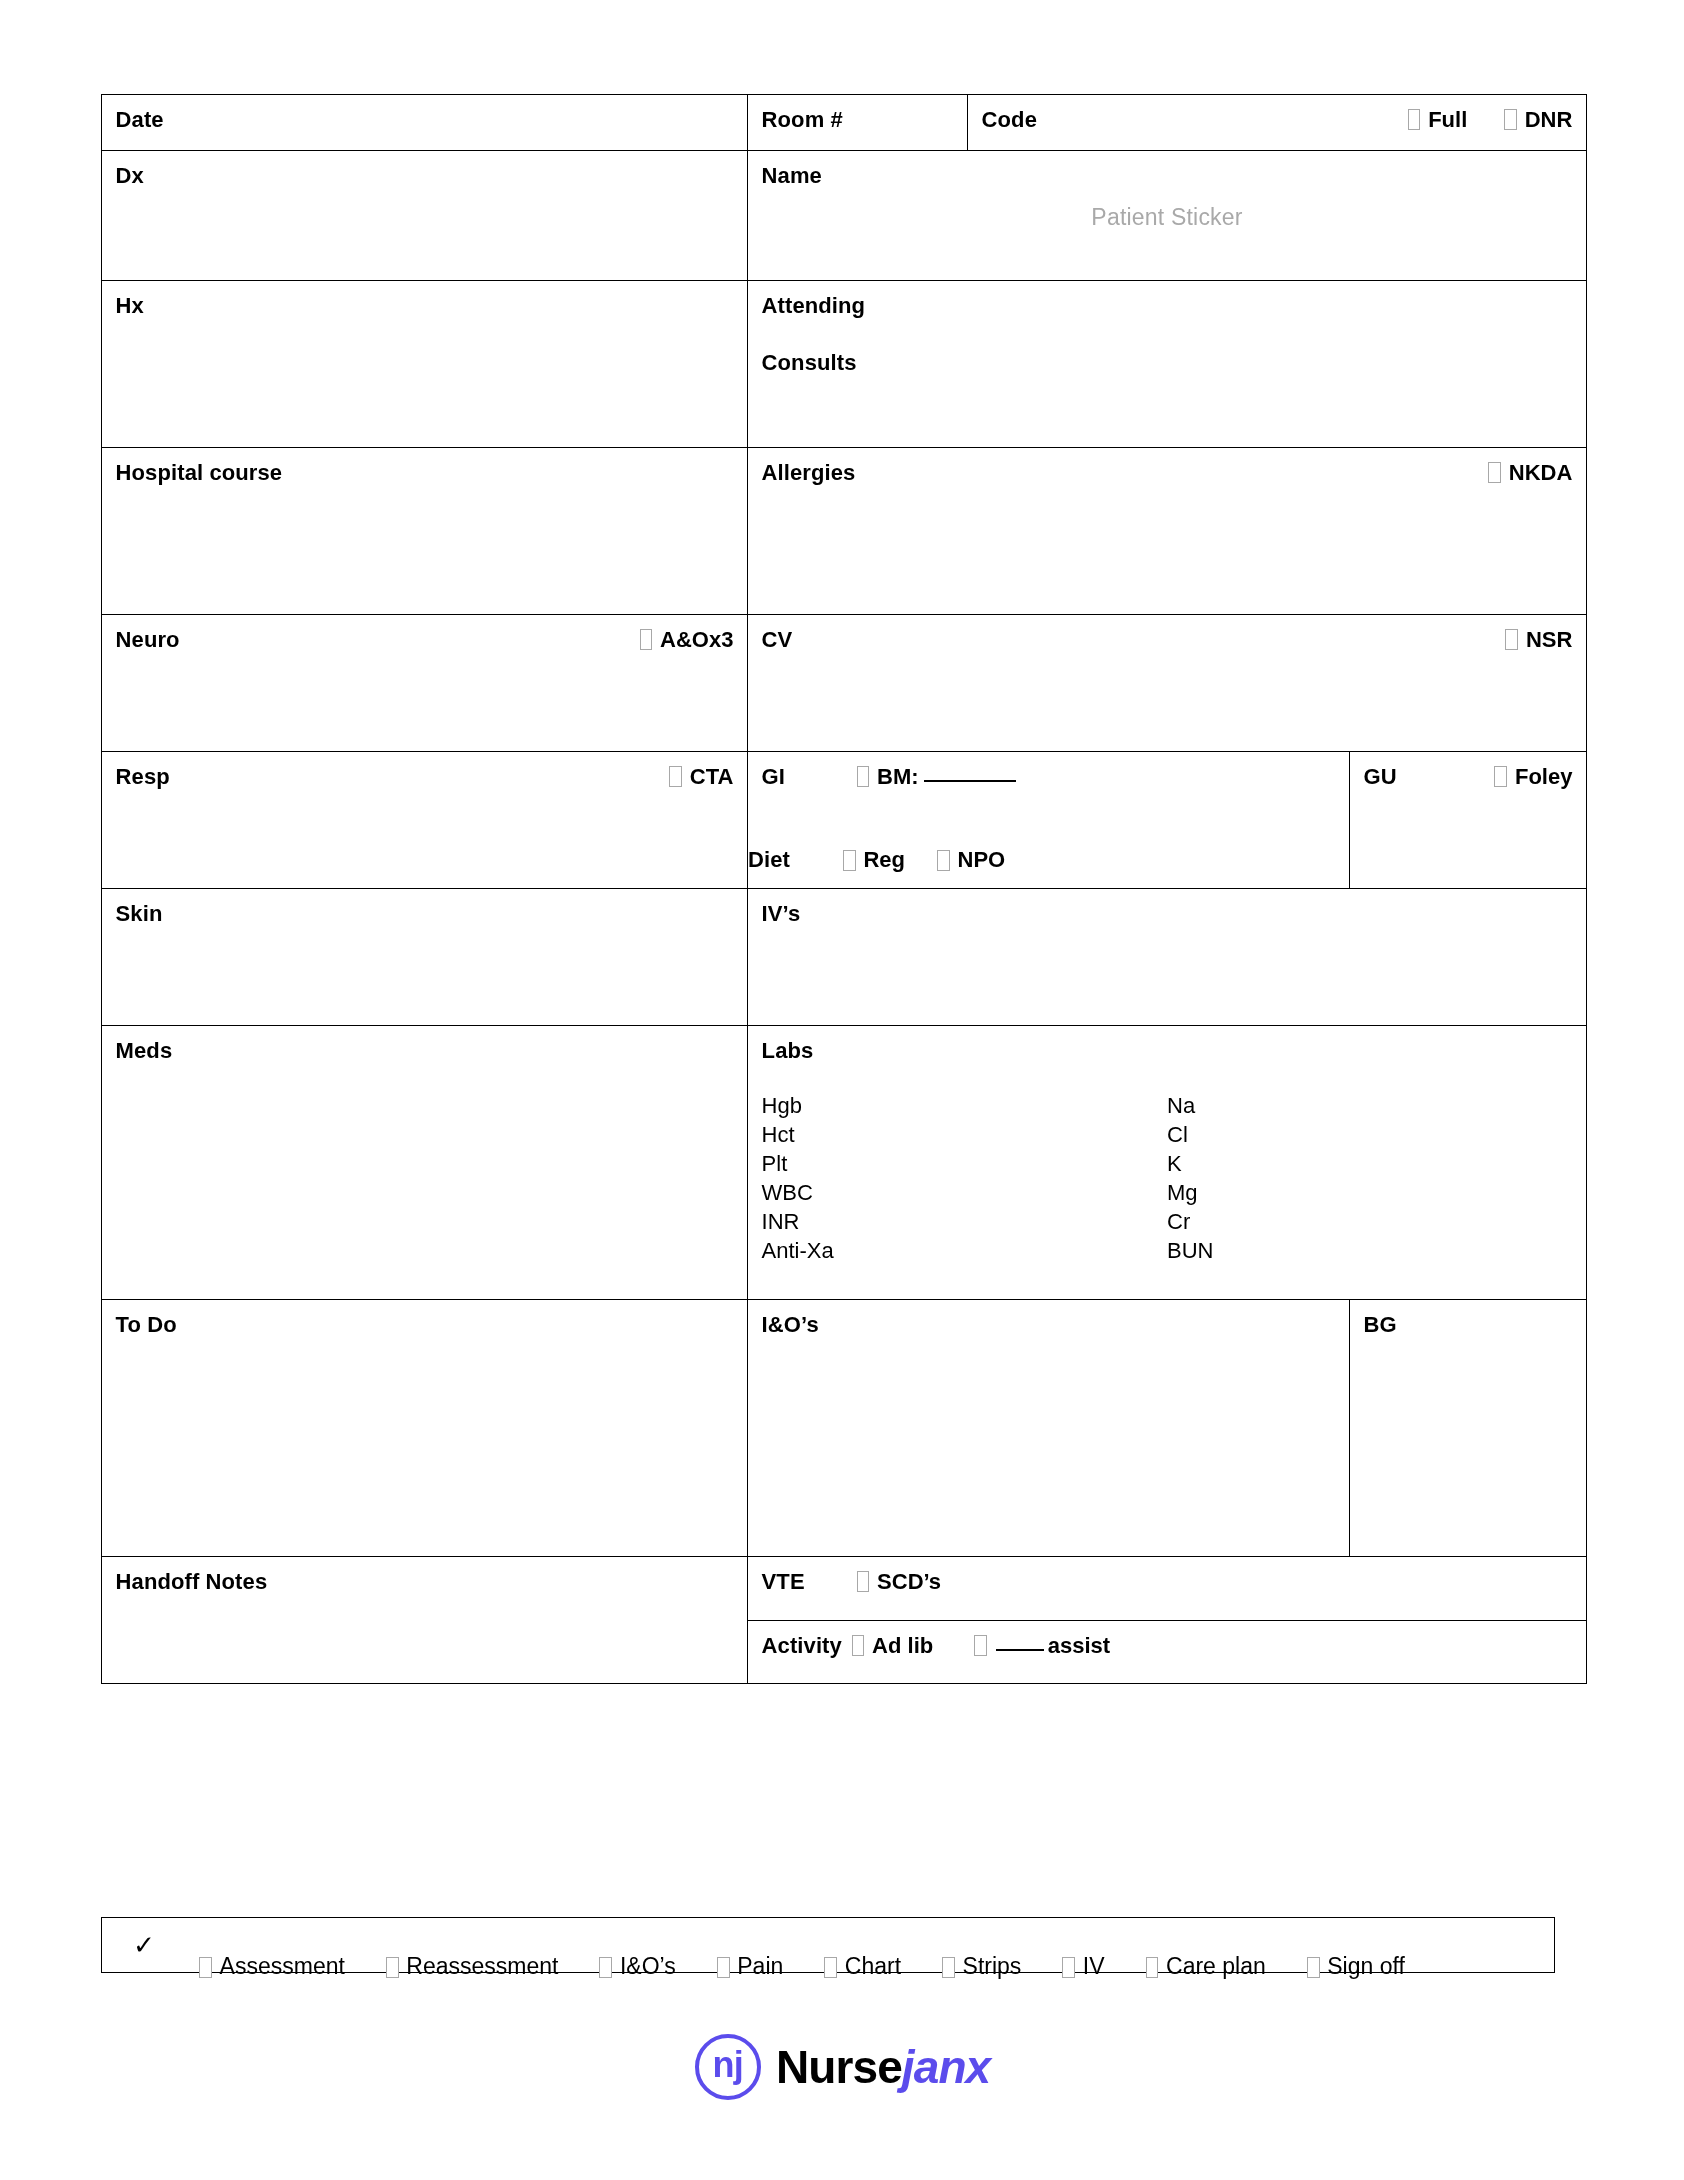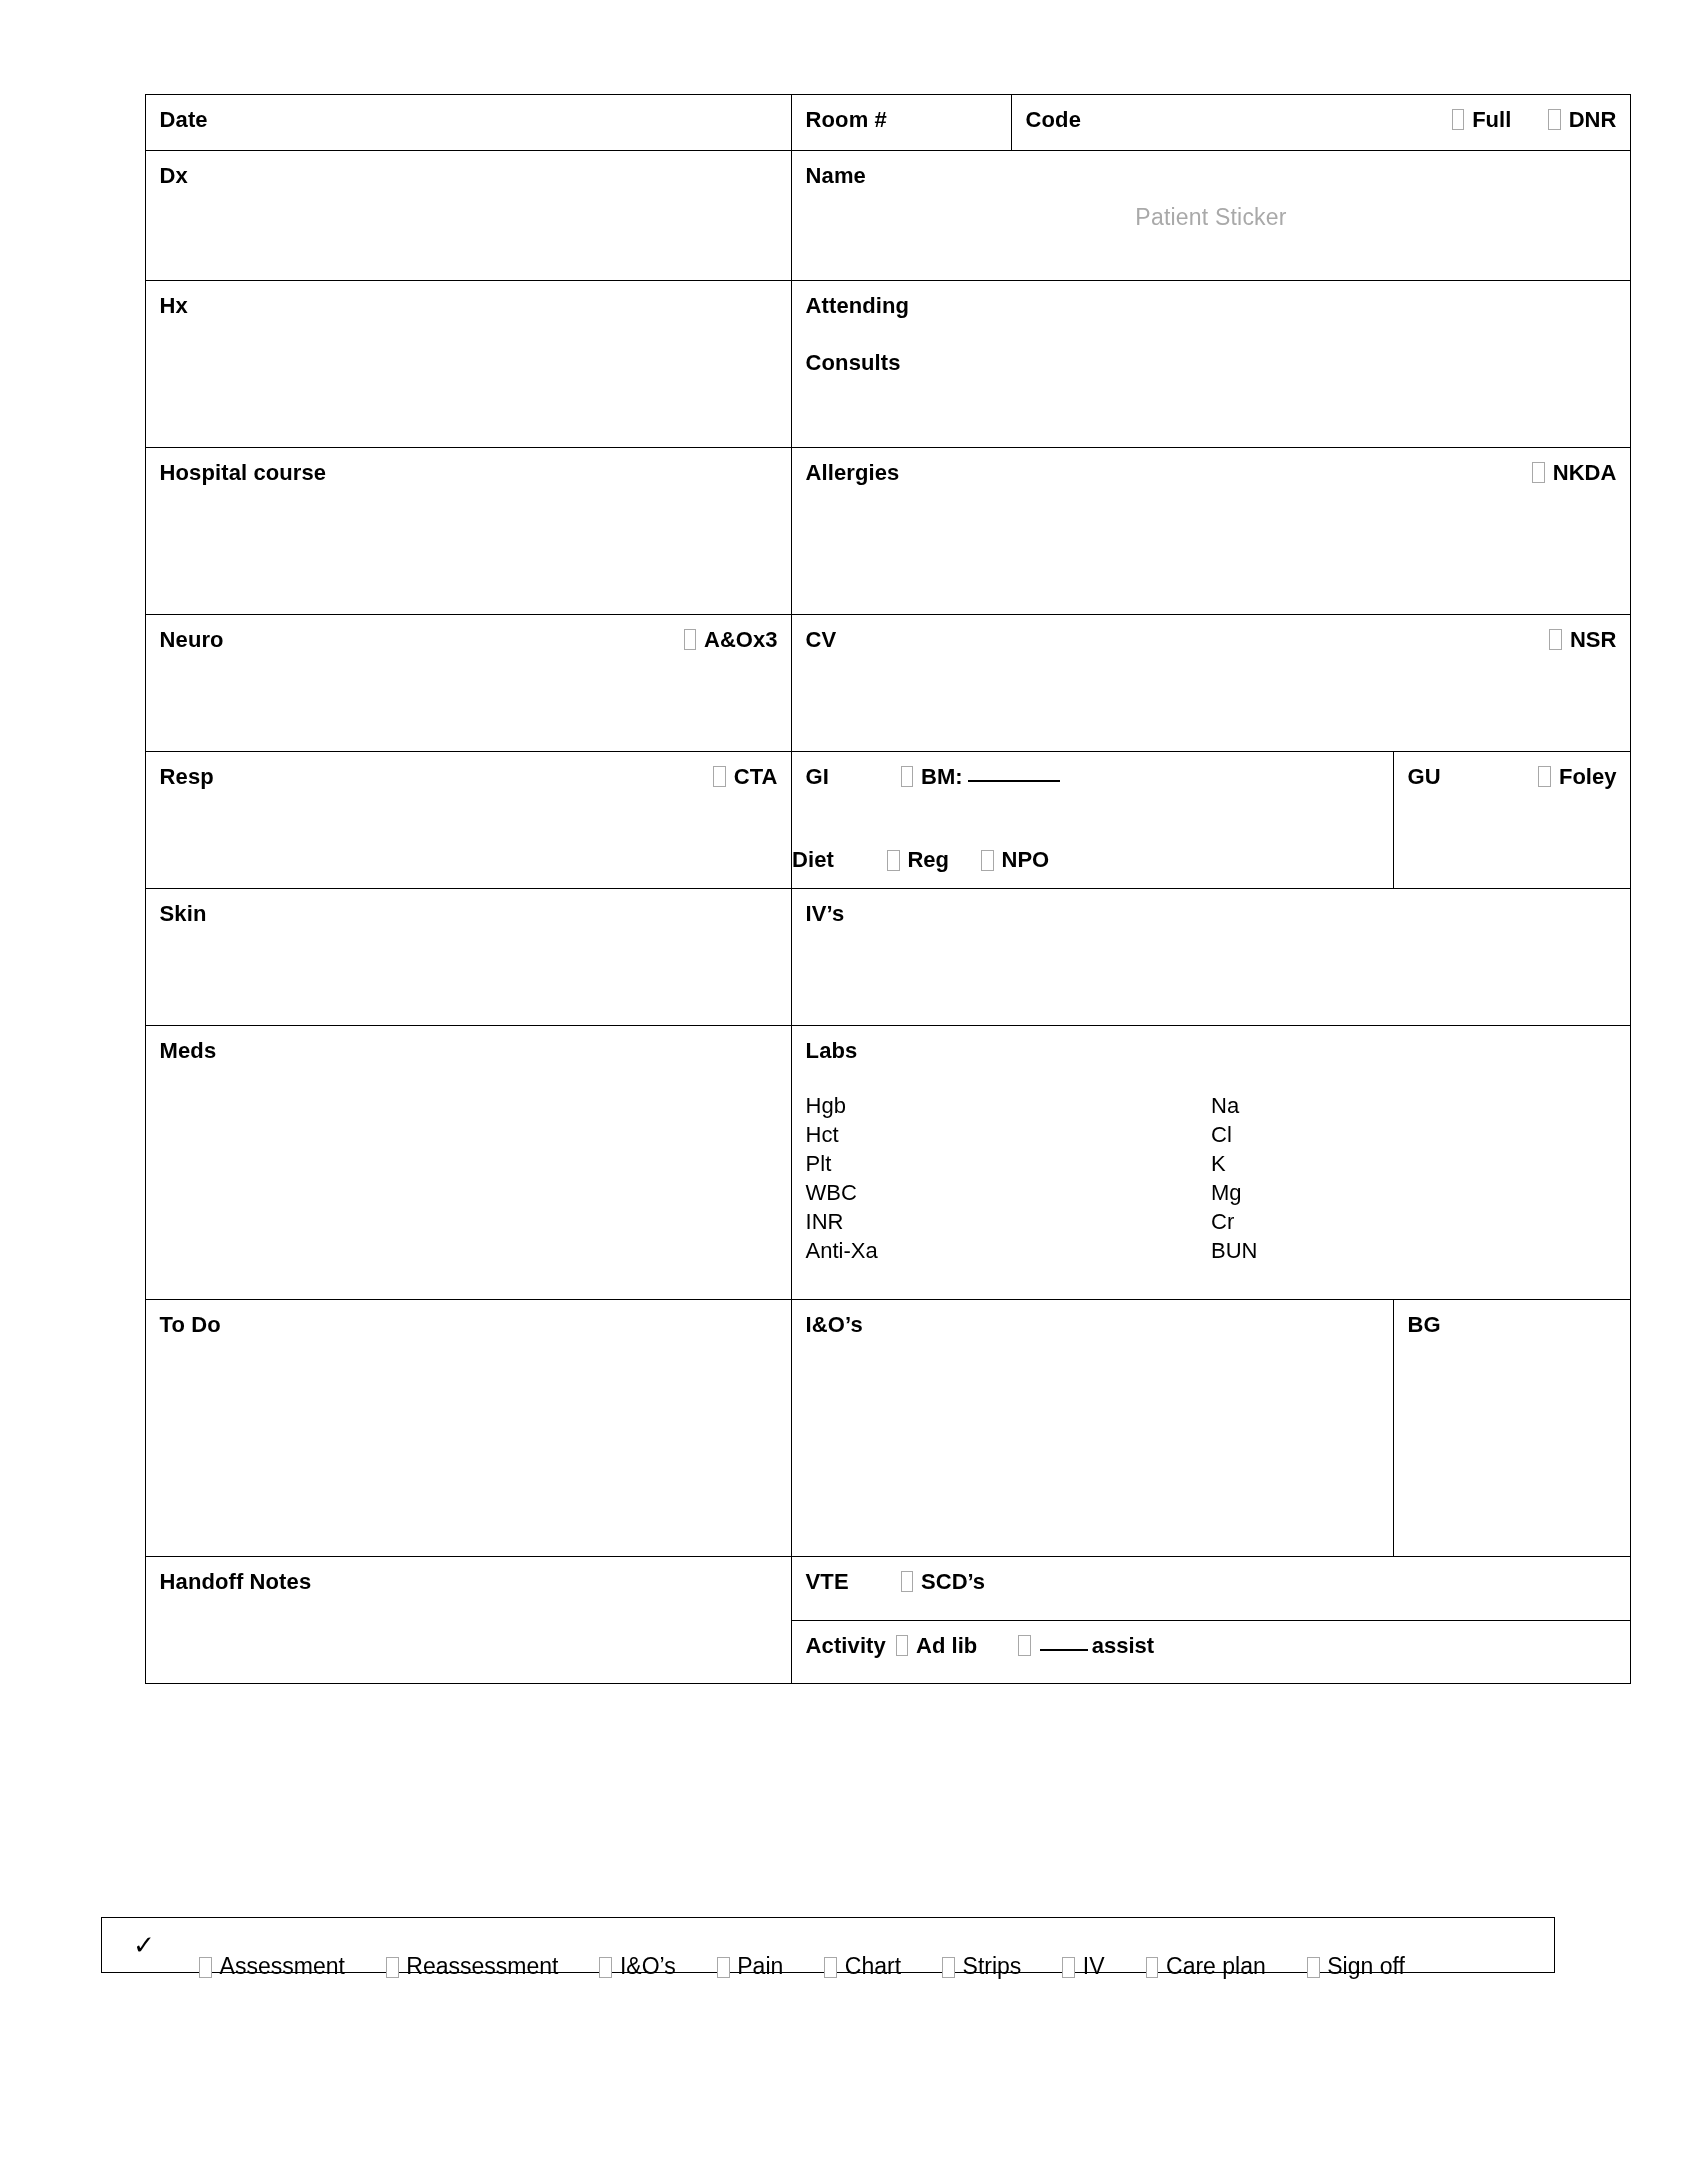--- a/index.html
+++ b/index.html
@@ -23,21 +23,20 @@
   }
 
   
   .sheet {
     position: absolute;
     left: 101px;
     top: 94px;
     width: 1484px;
     border-collapse: collapse;
     table-layout: fixed;
-    margin-left: 44px;
   }
   .sheet td {
     border: 1.7px solid #000000;
     padding: 0;
     vertical-align: top;
   }
 
   .cell {
     position: relative;
     box-sizing: border-box;
@@ -445,15 +444,21 @@
       <span class="opt"><span class="cb"></span><span>I&amp;O’s</span></span>
       <span class="opt"><span class="cb"></span><span>Pain</span></span>
       <span class="opt"><span class="cb"></span><span>Chart</span></span>
       <span class="opt"><span class="cb"></span><span>Strips</span></span>
       <span class="opt"><span class="cb"></span><span>IV</span></span>
       <span class="opt"><span class="cb"></span><span>Care plan</span></span>
       <span class="opt"><span class="cb"></span><span>Sign off</span></span>
     </span>
   </div>
 
+  <div class="logo">
+    <span class="logo-mark">
+      <span>nj</span>
+    </span>
+    <span class="logo-word"><span class="w1">Nurse</span><span class="w2">janx</span></span>
+  </div>
 
 </div>
 
 
 </body></html>

